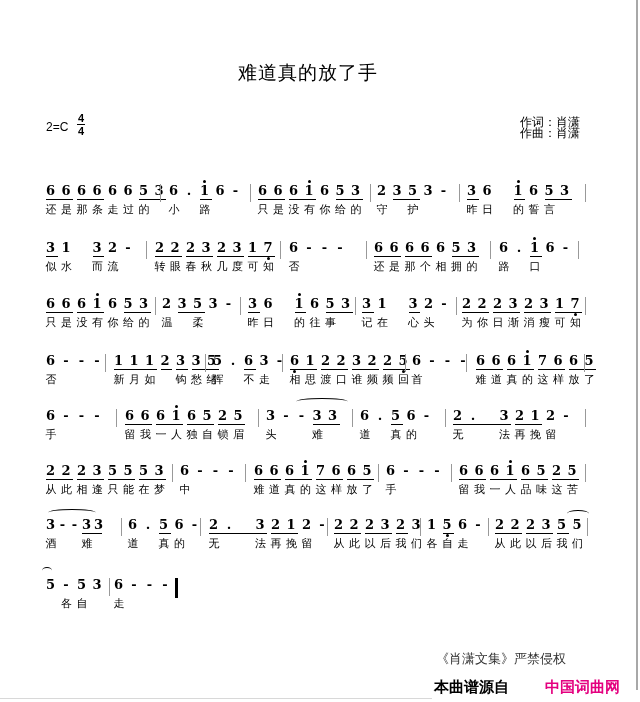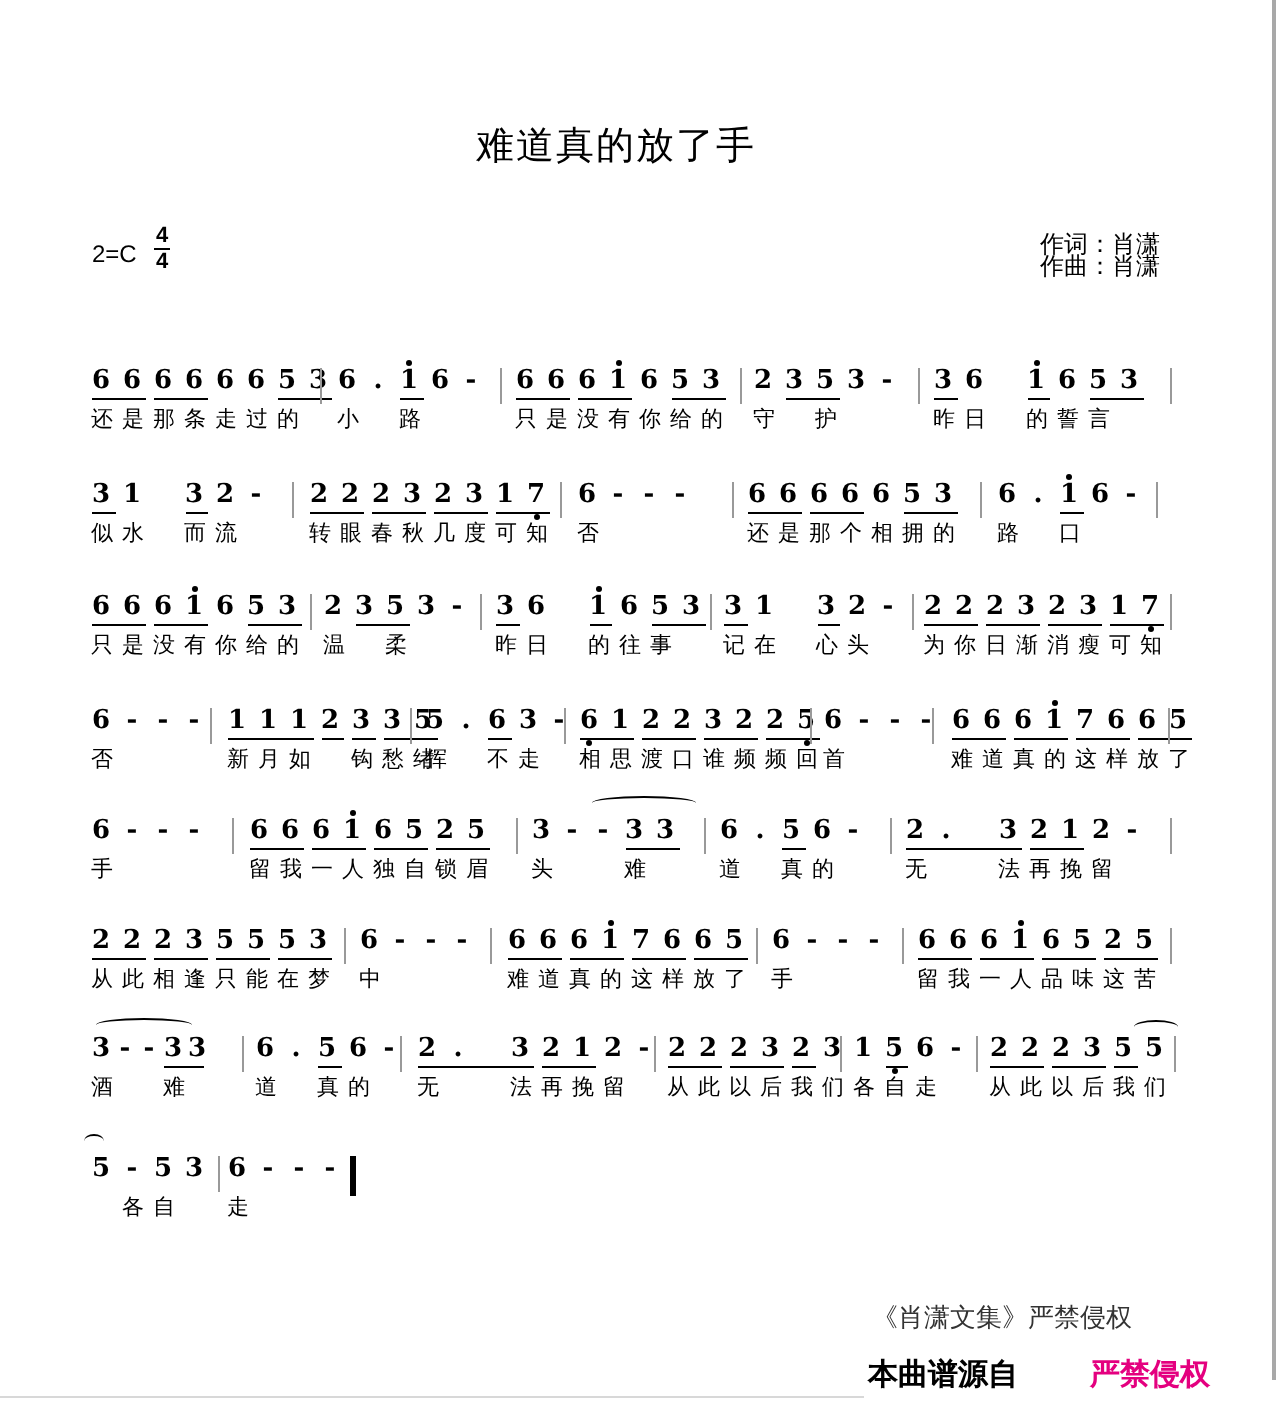--- a/index.html
+++ b/index.html
@@ -660,13 +660,13 @@
       <div class="finalbar" style="left: 175px;"></div>
     </div>
     <div class="slur" style="left: 296px; top: 398px; width: 52px;"></div>
     <div class="slur" style="left: 48px; top: 509px; width: 48px;"></div>
     <div class="slur" style="left: 567px; top: 510px; width: 22px;"></div>
     <div class="slur" style="left: 42px; top: 567px; width: 10px;"></div>
   </div>
 
 <div class="footer1">《肖潇文集》严禁侵权</div>
 <div class="footer2">本曲谱源自</div>
-<div class="footer3">严禁侵权</div>
+<div class="footer3">中国词曲网</div>
 
 </body></html>

